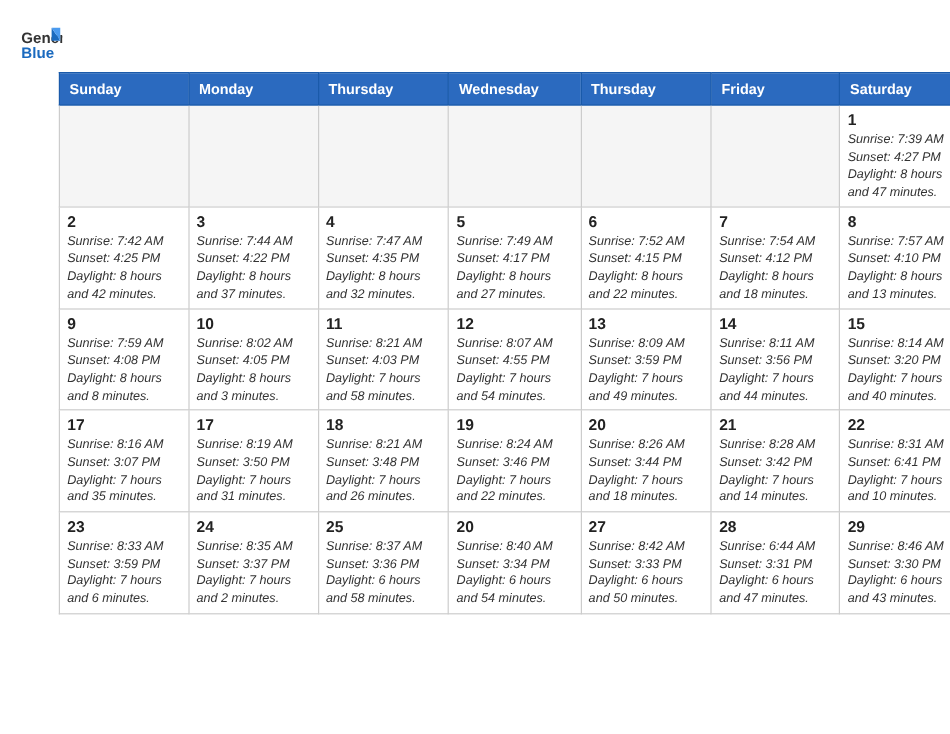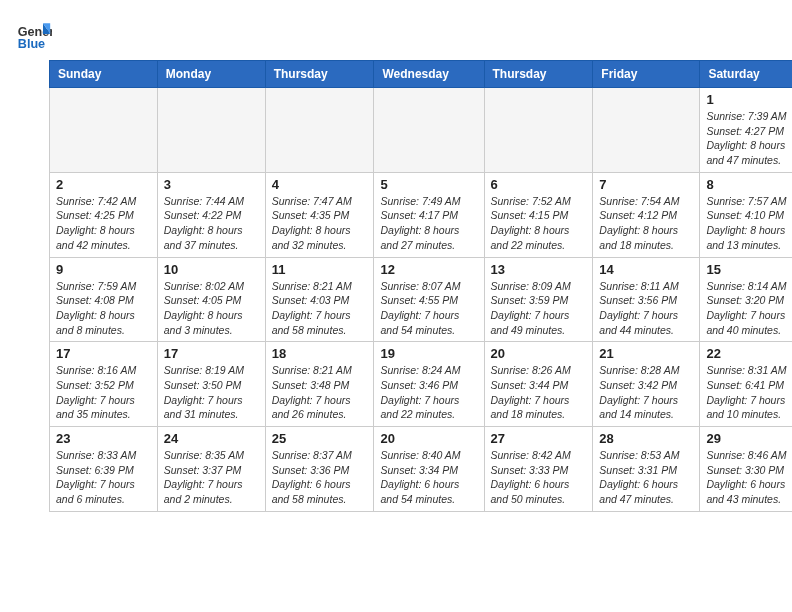--- a/index.html
+++ b/index.html
@@ -212,21 +212,21 @@
           <span class="day-number">15</span>
           <div class="day-info">Sunrise: 8:14 AM
 Sunset: 3:20 PM
 Daylight: 7 hours and 40 minutes.</div>
         </td>
       </tr>
       <tr>
         <td>
           <span class="day-number">17</span>
           <div class="day-info">Sunrise: 8:16 AM
-Sunset: 3:52 PM
+Sunset: 3:07 PM
 Daylight: 7 hours and 35 minutes.</div>
         </td>
         <td>
           <span class="day-number">17</span>
           <div class="day-info">Sunrise: 8:19 AM
 Sunset: 3:50 PM
 Daylight: 7 hours and 31 minutes.</div>
         </td>
         <td>
           <span class="day-number">18</span>
@@ -256,21 +256,21 @@
           <span class="day-number">22</span>
           <div class="day-info">Sunrise: 8:31 AM
 Sunset: 6:41 PM
 Daylight: 7 hours and 10 minutes.</div>
         </td>
       </tr>
       <tr>
         <td>
           <span class="day-number">23</span>
           <div class="day-info">Sunrise: 8:33 AM
-Sunset: 6:39 PM
+Sunset: 3:59 PM
 Daylight: 7 hours and 6 minutes.</div>
         </td>
         <td>
           <span class="day-number">24</span>
           <div class="day-info">Sunrise: 8:35 AM
 Sunset: 3:37 PM
 Daylight: 7 hours and 2 minutes.</div>
         </td>
         <td>
           <span class="day-number">25</span>
@@ -285,21 +285,21 @@
 Daylight: 6 hours and 54 minutes.</div>
         </td>
         <td>
           <span class="day-number">27</span>
           <div class="day-info">Sunrise: 8:42 AM
 Sunset: 3:33 PM
 Daylight: 6 hours and 50 minutes.</div>
         </td>
         <td>
           <span class="day-number">28</span>
-          <div class="day-info">Sunrise: 8:53 AM
+          <div class="day-info">Sunrise: 6:44 AM
 Sunset: 3:31 PM
 Daylight: 6 hours and 47 minutes.</div>
         </td>
         <td>
           <span class="day-number">29</span>
           <div class="day-info">Sunrise: 8:46 AM
 Sunset: 3:30 PM
 Daylight: 6 hours and 43 minutes.</div>
         </td>
       </tr>

